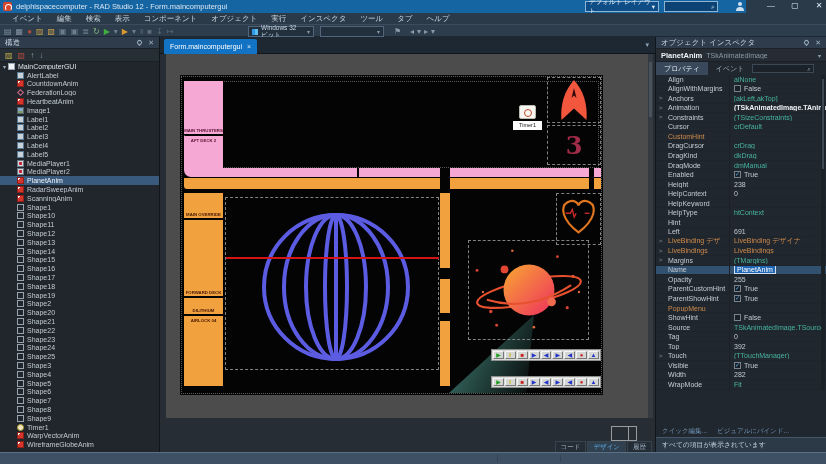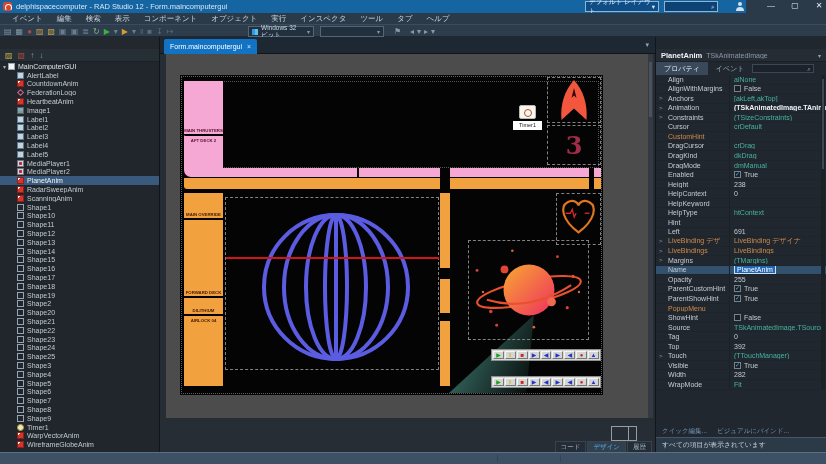--- a/index.html
+++ b/index.html
@@ -217,20 +217,26 @@
     <div class="abs tbflag">⚑</div>
     <div class="abs tbnav" id="tbnav">
         <span class="tbi" style="color: rgb(138, 152, 166);">◂</span>
         <span class="tbi" style="color: rgb(138, 152, 166);">▾</span>
         <span class="tbi" style="color: rgb(138, 152, 166);">▸</span>
         <span class="tbi" style="color: rgb(138, 152, 166);">▾</span>
       </div>
   </div>
 
   <div class="abs structure">
+    <div class="phead">
+      <span>構造</span>
+      <span class="sp"></span>
+      <span class="pin"></span>
+      <span class="phx">✕</span>
+    </div>
     <div id="sttools">
         <span class="sti" style="color: rgb(194, 170, 74);">▨</span>
         <span class="sti" style="color: rgb(176, 73, 58);">▧</span>
         <span class="sti" style="color: rgb(139, 153, 167);">↑</span>
         <span class="sti" style="color: rgb(139, 153, 167);">↓</span>
       </div>
     <div id="tree">
         <div class="trow root">
           <span class="arrow">▾</span>
           <span class="ic ic-form"></span>
@@ -552,20 +558,26 @@
     <div class="escroll"></div>
     <div class="minimap"></div>
     <div id="btabs">
         <span class="btab">コード</span>
         <span class="btab active">デザイン</span>
         <span class="btab">履歴</span>
       </div>
   </div>
 
   <div class="abs inspector">
+    <div class="phead">
+      <span>オブジェクト インスペクタ</span>
+      <span class="sp"></span>
+      <span class="pin"></span>
+      <span class="phx">✕</span>
+    </div>
     <div class="objrow">
       <span class="objname">PlanetAnim</span>
       <span class="objclass">TSkAnimatedImage</span>
       <span class="objchev">▾</span>
     </div>
     <div id="itabs">
         <span class="itab active">プロパティ</span>
         <span class="itab">イベント</span>
       </div>
     <div class="isearch">

